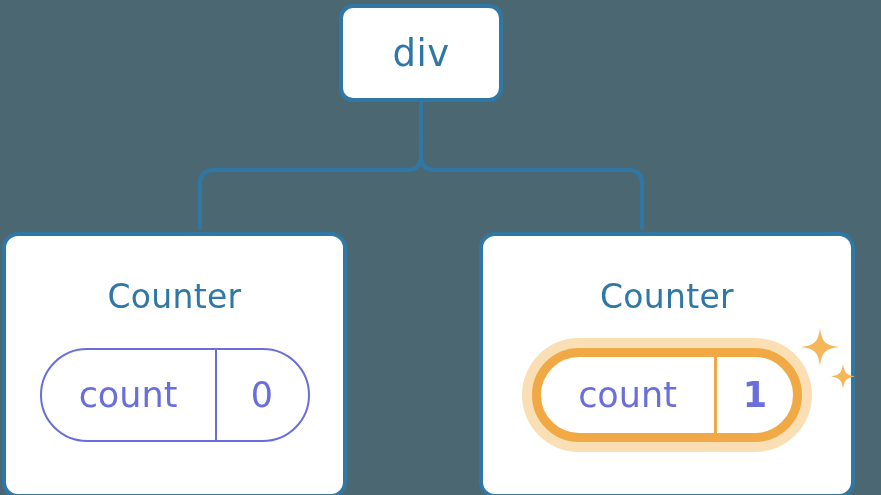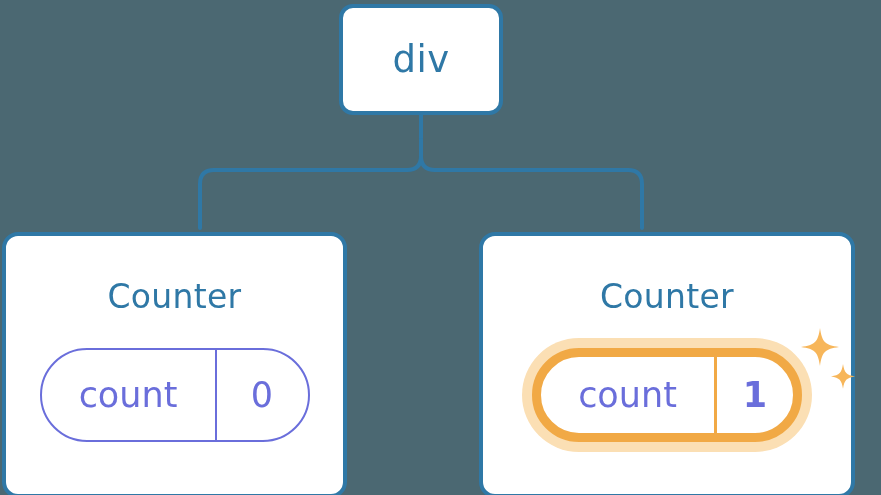--- a/index.html
+++ b/index.html
@@ -34,21 +34,21 @@
     border-radius: 14px;
     box-sizing: border-box;
     display: flex;
     flex-direction: column;
     align-items: center;
   }
   .node-root {
     left: 339px;
     top: 4px;
     width: 164px;
-    height: 111px;
+    height: 98px;
     justify-content: center;
   }
   .root-label {
     color: #2f78a6;
     font-size: 37px;
     line-height: 1;
     letter-spacing: 0.5px;
   }
   .node-card {
     top: 232px;

